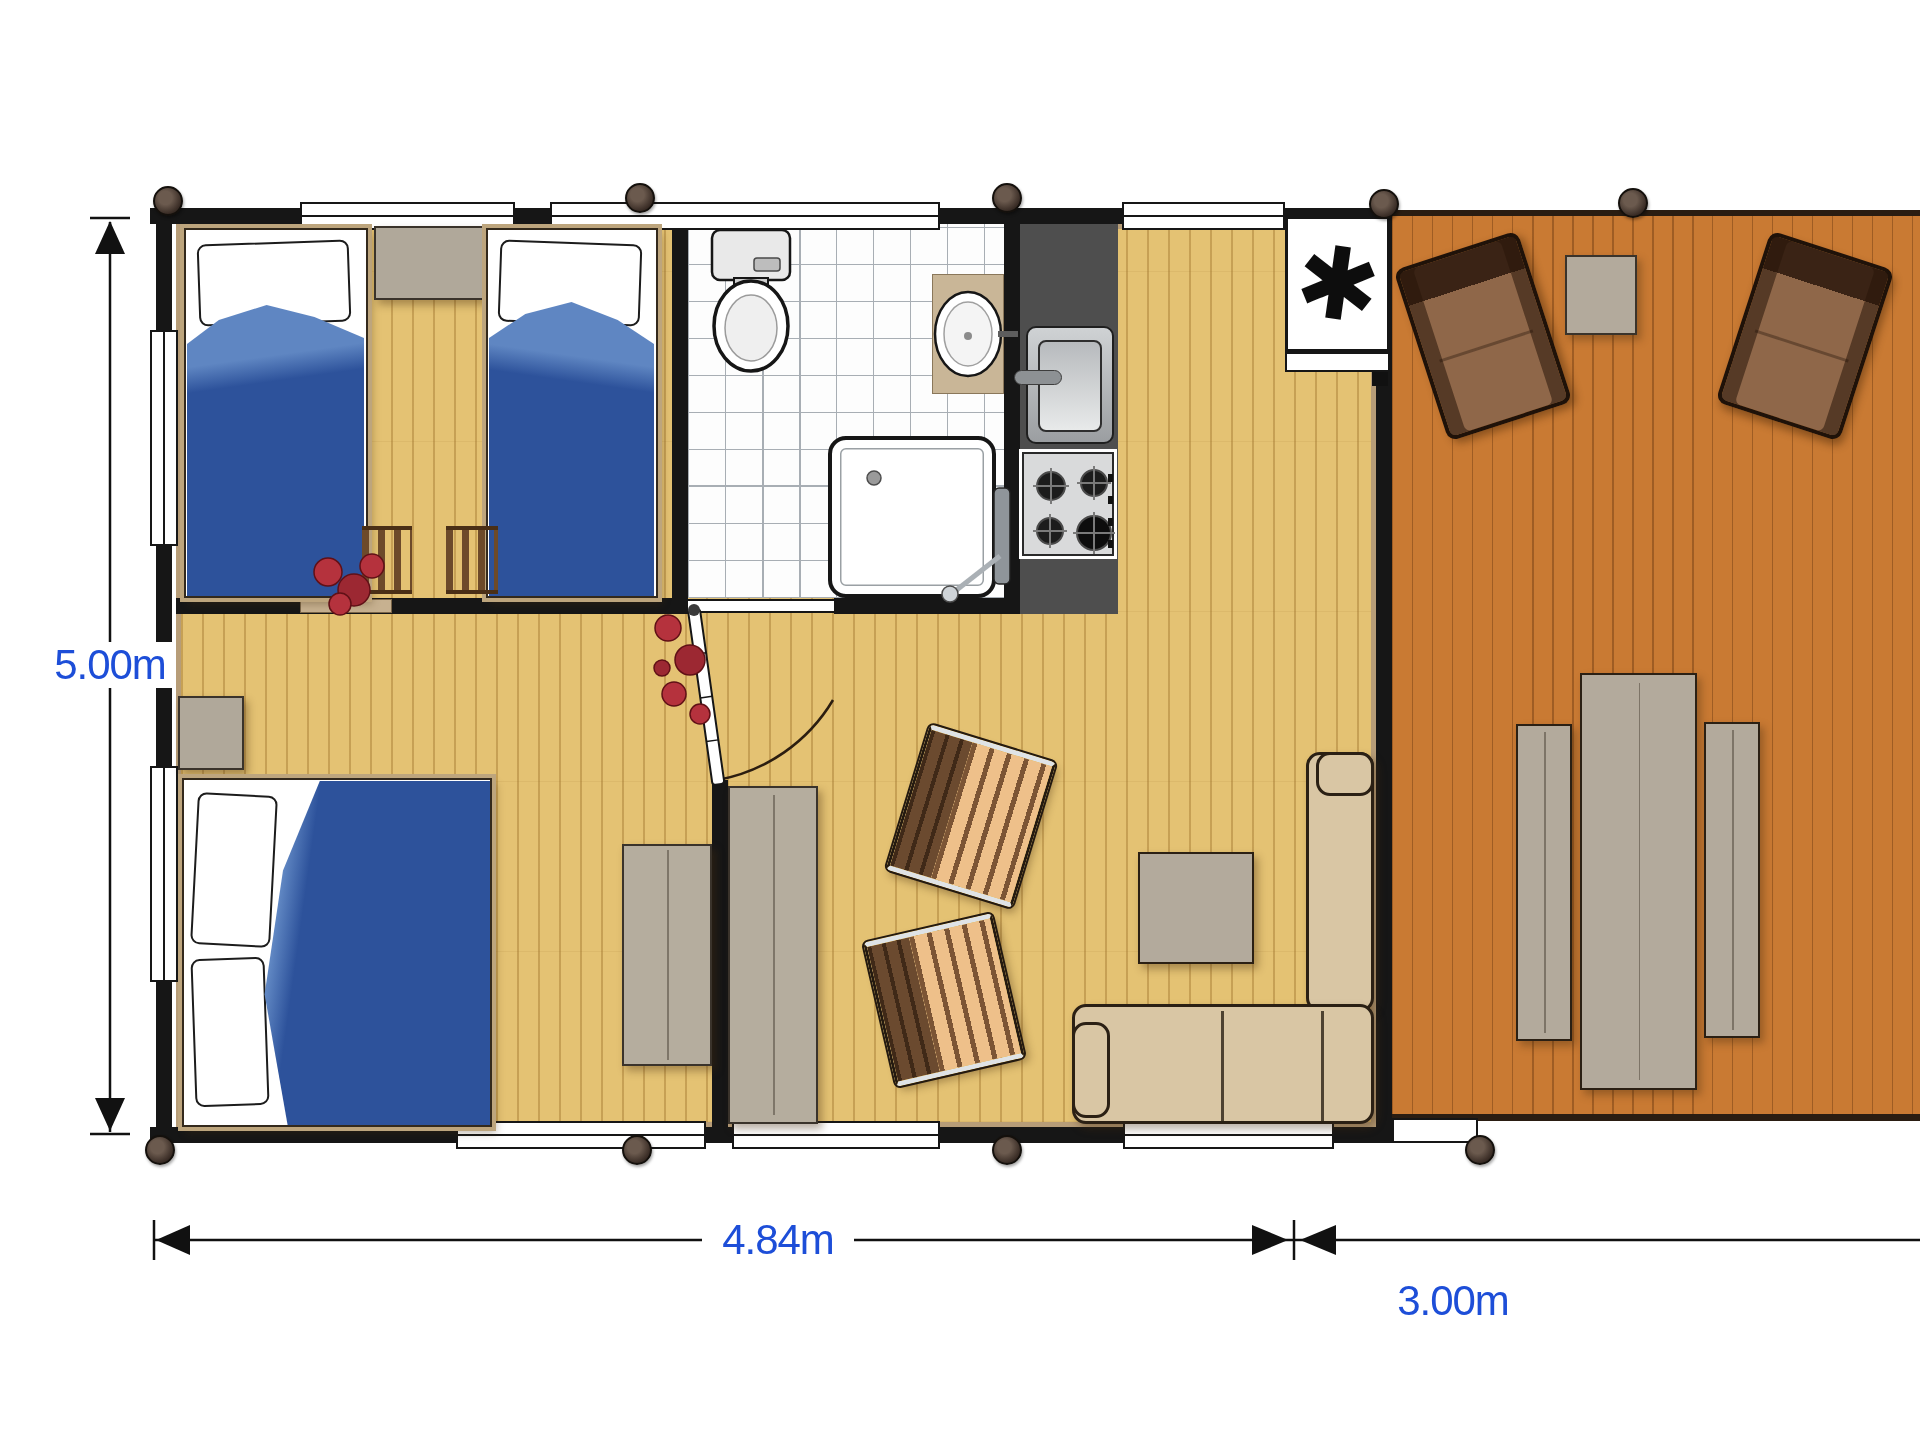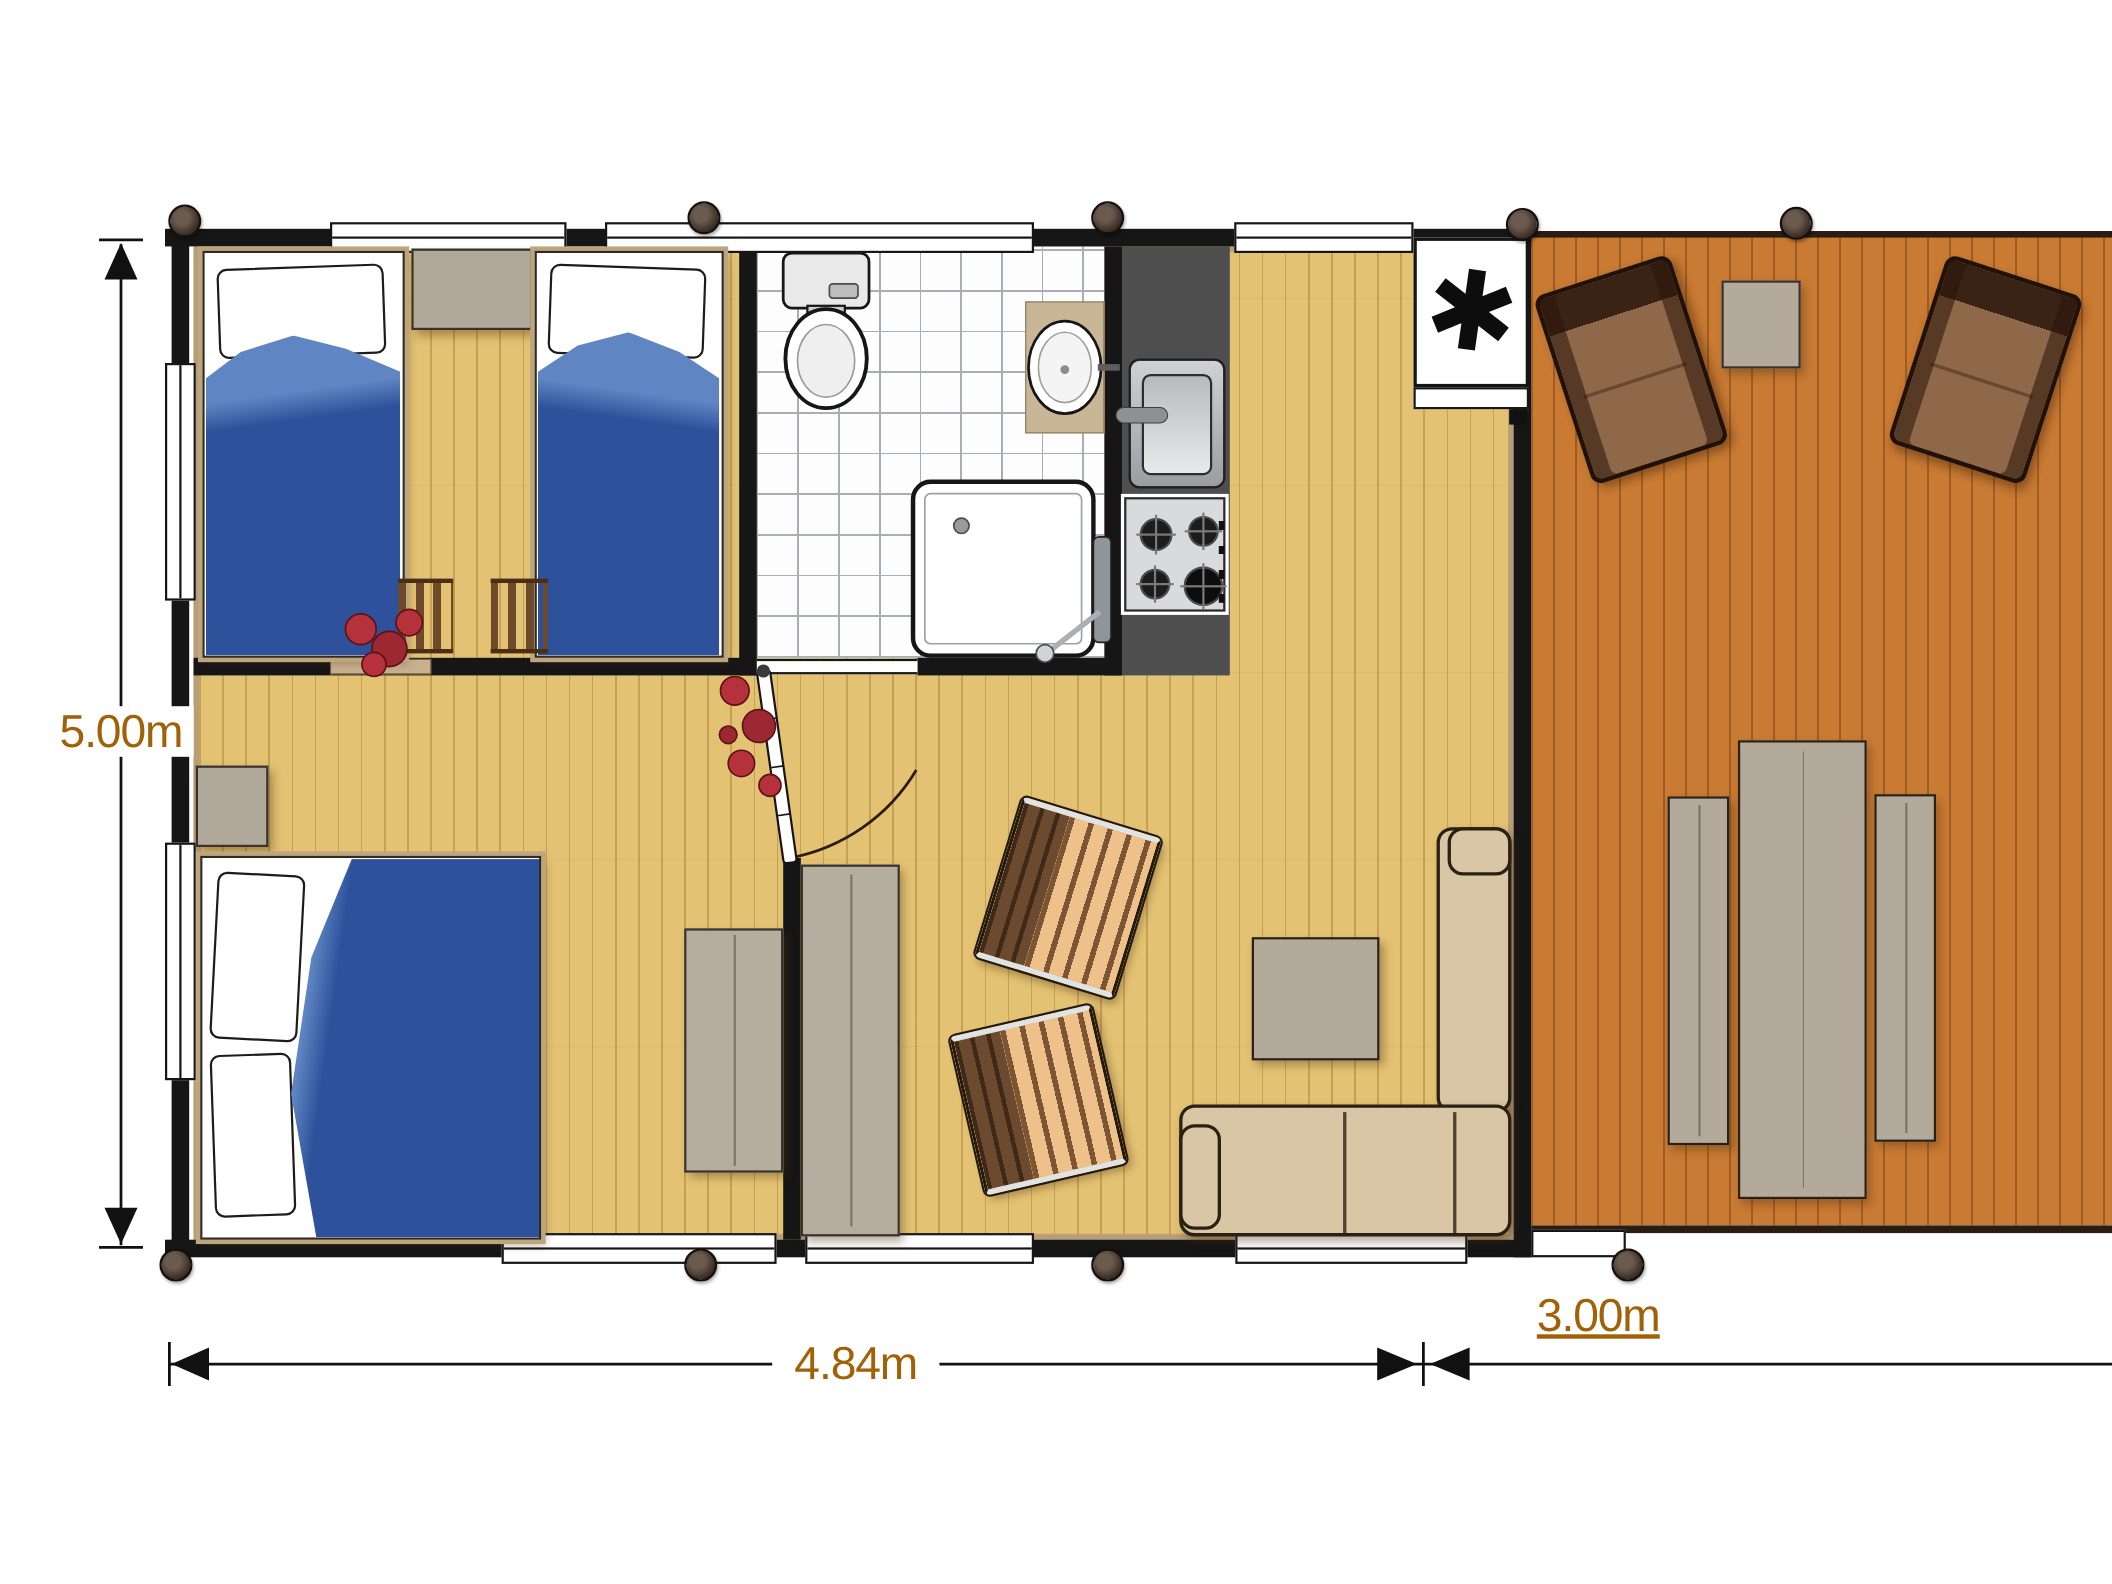--- a/index.html
+++ b/index.html
@@ -54,21 +54,21 @@
   .closet{background:#fff;border:3px solid #161616;display:flex;align-items:center;justify-content:center;}
   .closet-sym{font-size:100px;color:#0d0d0d;transform:rotate(8deg);line-height:1;}
   .sill{background:#fff;border:2px solid #161616;}
   .threshold{background:#fff;border-top:2px solid #161616;border-bottom:2px solid #161616;}
   .door-patch{background:#c7b190;border:1.5px solid #7a6548;}
   .ladder{border-top:4px solid #4a2f16;border-bottom:4px solid #4a2f16;
     background-image:repeating-linear-gradient(90deg,#6d4a2a 0 7px,transparent 7px 16px);}
   .tray{background:#fff;border:4px solid #161616;border-radius:18px;
     box-shadow:inset 0 0 0 8px #fff, inset 0 0 0 9.5px #9aa0a4;}
   .dim-chip{background:#fff;display:flex;align-items:center;justify-content:center;
-    font-size:42px;color:#a16207;letter-spacing:-1px;}
+    font-size:42px;color:#1d4ed8;letter-spacing:-1px;}
   svg{position:absolute;left:0;top:0;pointer-events:none;}
 </style>
 </head>
 <body>
 
 <div class="plan">
 
   <div class="abs deck-edge" style="left:1392px;top:210px;width:528px;height:8px;"></div>
   <div class="abs deck-wood" style="left:1392px;top:216px;width:528px;height:898px;"></div>
   <div class="abs deck-edge" style="left:1392px;top:1114px;width:528px;height:7px;"></div>
@@ -251,17 +251,17 @@
   <div class="abs post" style="left:622px;top:1135px;"></div>
   <div class="abs post" style="left:992px;top:1135px;"></div>
   <div class="abs post" style="left:1465px;top:1135px;"></div>
 
   <div class="abs dim-chip" style="left:44px;top:642px;width:132px;height:46px;">
     <span>5.00m</span>
   </div>
   <div class="abs dim-chip" style="left:702px;top:1217px;width:152px;height:46px;">
     <span>4.84m</span>
   </div>
-  <div class="abs dim-chip" style="left:1380px;top:1173px;width:146px;height:46px;text-decoration:underline;">
+  <div class="abs dim-chip" style="left:1380px;top:1278px;width:146px;height:46px;">
     <span>3.00m</span>
   </div>
 
 </div>
 
 </body></html>

